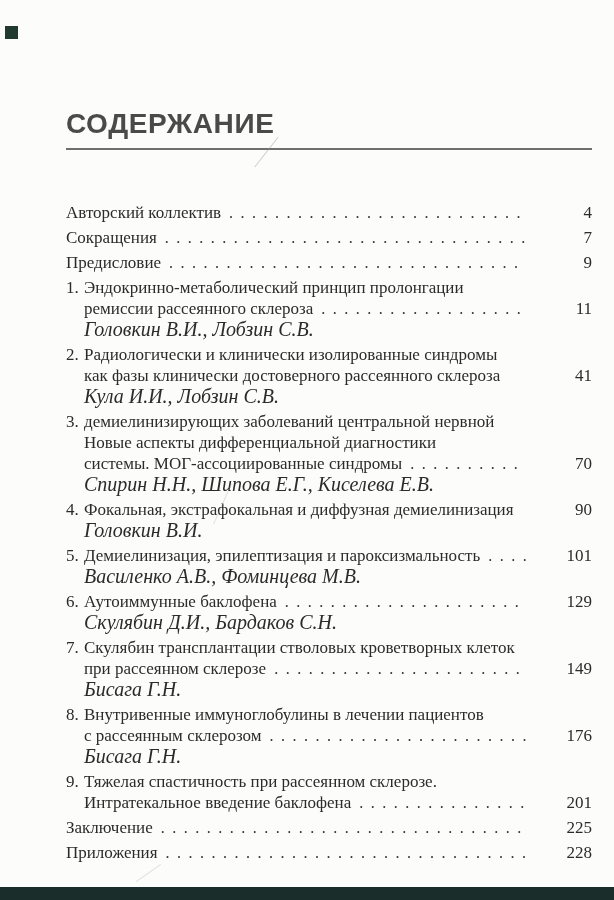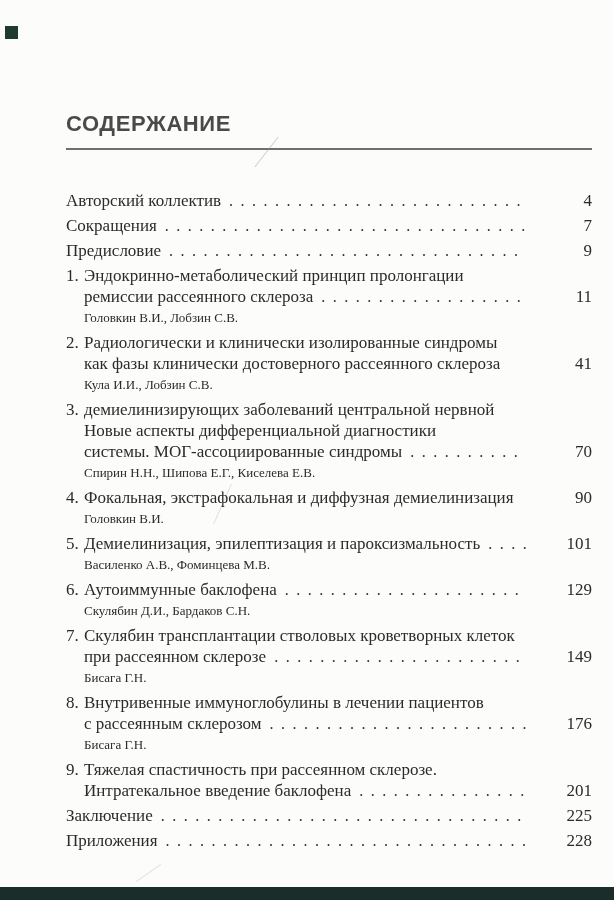--- a/index.html
+++ b/index.html
@@ -11,41 +11,41 @@
   body{
     background:var(--paper);
     position:relative;
     overflow:hidden;
     font-family:"Liberation Serif","DejaVu Serif",serif;
     color:var(--text);
   }
   .sheet{position:absolute;inset:0;padding:112px 22px 0 66px;}
   h1{
     font-family:"Liberation Sans","DejaVu Sans",sans-serif;
-    font-size:22px;font-weight:bold;letter-spacing:.6px;
+    font-size:28px;font-weight:bold;letter-spacing:.6px;
     color:var(--heading);line-height:24px;
   }
   .rule{height:2px;background:var(--rule);margin-top:12px;opacity:.85;}
-  main{margin-top:40px;}
+  main{margin-top:52px;}
   .entry{position:relative;margin-bottom:4px;font-size:17px;line-height:21px;}
   .entry.numbered{padding-left:18px;}
   .num{position:absolute;left:0;top:0;}
   .line{display:flex;align-items:baseline;}
   .t{white-space:nowrap;}
   .leader{
     flex:1 1 auto;overflow:hidden;white-space:nowrap;
     margin:0 26px 0 8px;color:var(--dots);
   }
   .leader::after{
     content:"..................................................................";
     letter-spacing:7.5px;font-size:16px;
   }
   .leader.nodots::after{content:"";}
   .pg{flex:0 0 40px;text-align:right;white-space:nowrap;}
-  .authors{font-size:13px;}
+  .authors{font-style:italic;font-size:20px;}
   
   .scratch{position:absolute;background:rgba(150,150,150,.45);pointer-events:none;}
   .s1{left:266px;top:133px;width:1px;height:38px;transform:rotate(38deg);}
   .s2{left:222px;top:482px;width:1px;height:44px;transform:rotate(24deg);background:rgba(170,170,170,.35);}
   .s3{left:148px;top:858px;width:1px;height:30px;transform:rotate(55deg);background:rgba(170,170,170,.35);}
   .corner-mark{position:absolute;left:5px;top:26px;width:13px;height:13px;background:var(--corner);}
   .cover-edge{position:absolute;left:0;right:0;bottom:0;height:13px;background:var(--cover);}
 </style>
 </head>
 <body>

